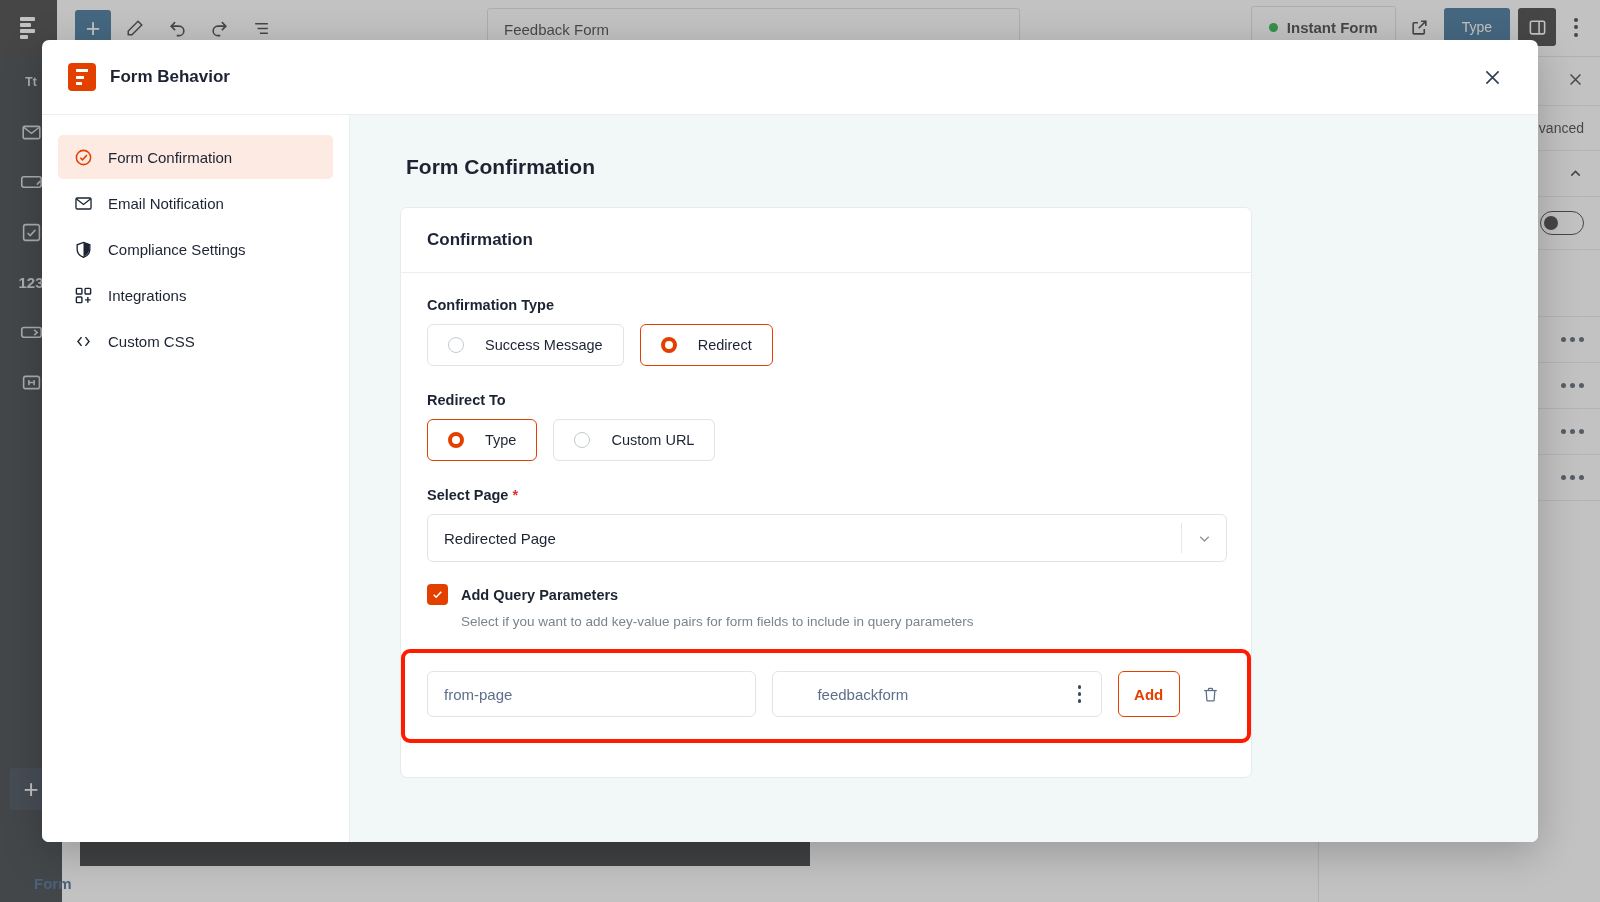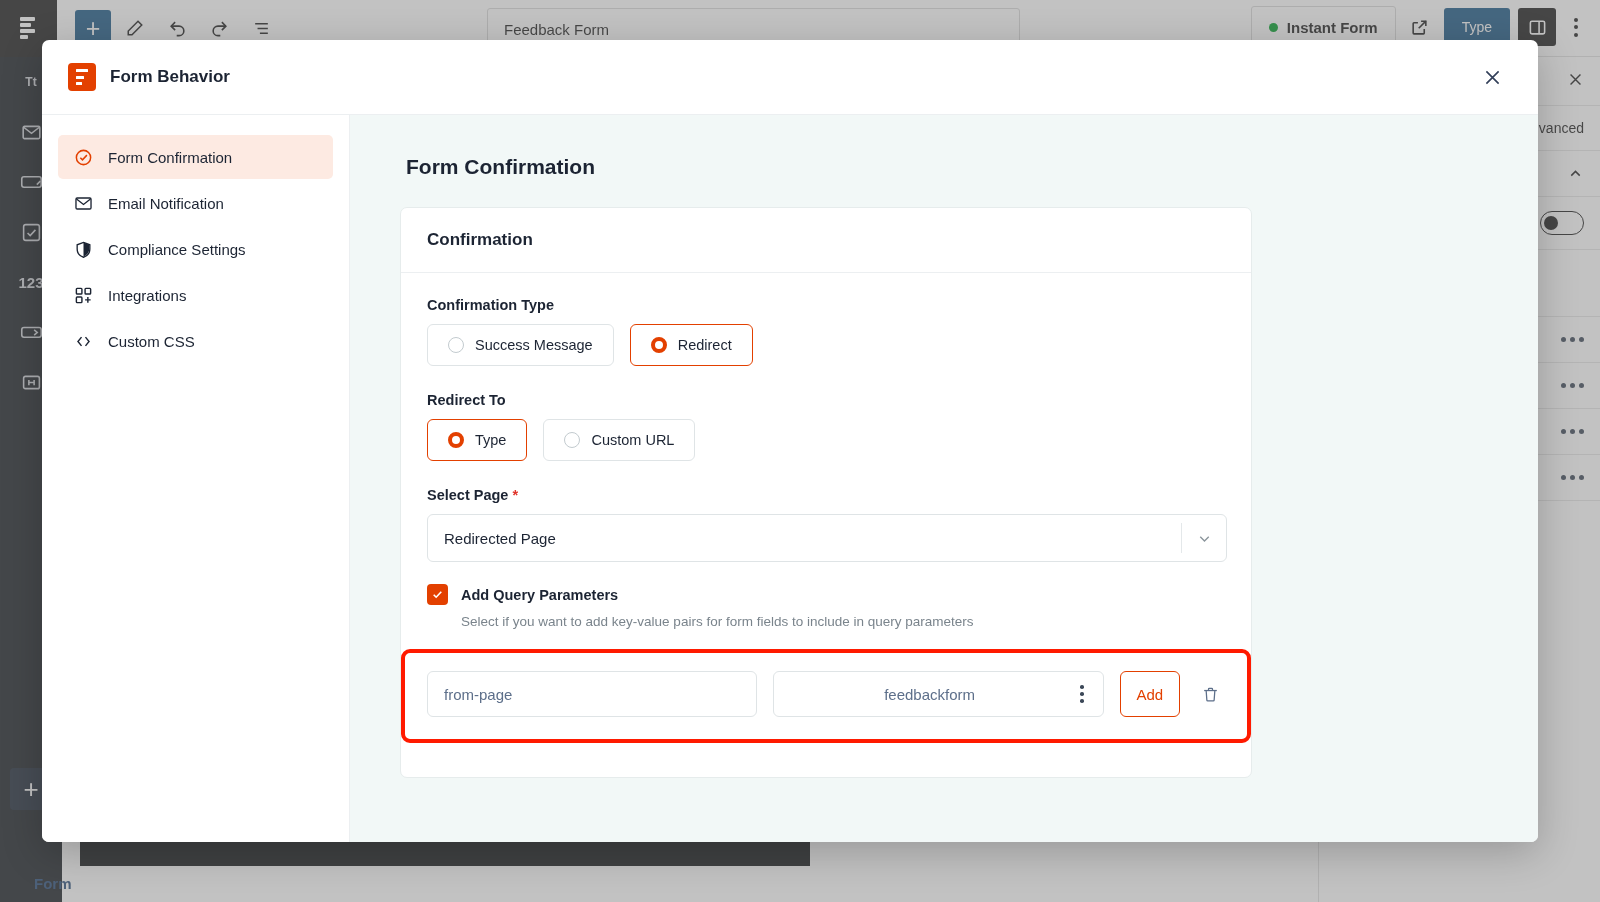--- a/index.html
+++ b/index.html
@@ -172,21 +172,21 @@
     font-size: 17px; font-weight: bold; color: #1c2433;
   }
   .card-body { padding: 24px 26px 34px 26px; }
 
   .field-label { font-size: 14.5px; font-weight: bold; color: #1c2433; margin-bottom: 11px; }
   .req { color: #e0342b; font-weight: bold; }
 
   .optrow { display: flex; gap: 16px; margin-bottom: 26px; }
   .opt {
     height: 42px; border: 1px solid #dfe4e6; border-radius: 6px;
-    display: flex; align-items: center; gap: 11px; padding: 0 20px;
+    display: flex; align-items: center; gap: 21px; padding: 0 20px;
     font-size: 14.5px; color: #1c2433; background: #fff;
   }
   .opt.sel { border: 1.8px solid #e34000; }
   .radio { width: 16px; height: 16px; border-radius: 50%; border: 1.6px solid #c3cbcf; flex: 0 0 16px; }
   .opt.sel .radio { border: 4.6px solid #e34000; }
 
   .select {
     height: 48px; border: 1px solid #dfe4e6; border-radius: 6px; background: #fff;
     display: flex; align-items: center; padding: 0 0 0 16px; margin-bottom: 22px;
     font-size: 15px; color: #1c2433; width: 800px;
@@ -208,31 +208,31 @@
     position: relative; margin: 20px -26px 0 -26px; padding: 22px 26px 26px 26px;
   }
   .qp-outline {
     position: absolute; left: 0; top: 0; right: 0; bottom: 0;
     border: 4px solid #ff1a00; border-radius: 9px; pointer-events: none;
   }
   .qp-label { font-size: 14.5px; font-weight: bold; color: #1c2433; margin-bottom: 12px; }
   .qp-row { display: flex; align-items: center; gap: 16px; }
   .qp-input {
     height: 46px; border: 1px solid #dfe4e6; border-radius: 6px; background: #fff;
-    display: flex; align-items: center; padding: 0 16px; font-size: 15px; color: #5d6f8a; text-align: center;
+    display: flex; align-items: center; padding: 0 16px; font-size: 15px; color: #5d6f8a;
   }
   .qp-input.k { width: 338px; }
   .qp-input.v { width: 338px; padding-right: 8px; }
-  .qp-val { flex: 1 1 auto; }
+  .qp-val { flex: 1 1 auto; margin-left: 28px; }
   .qp-vdots { width: 26px; display: flex; flex-direction: column; align-items: center; justify-content: center; gap: 3.5px; }
   .qp-vdots i { width: 3.6px; height: 3.6px; border-radius: 50%; background: #3c4858; display: block; }
   .btn-add {
     height: 46px; min-width: 60px; padding: 0 16px; border: 1.6px solid #e34000;
     border-radius: 6px; background: #fff; color: #e34000; font-size: 15px;
-    font-weight: normal; display: flex; align-items: center; justify-content: center;
+    font-weight: bold; display: flex; align-items: center; justify-content: center;
   }
   .btn-trash { width: 30px; height: 30px; display: flex; align-items: center; justify-content: center; color: #5d6f8a; }
 </style>
 </head>
 <body>
 
 <div id="root">
 
   <div class="bg-layer">
 

